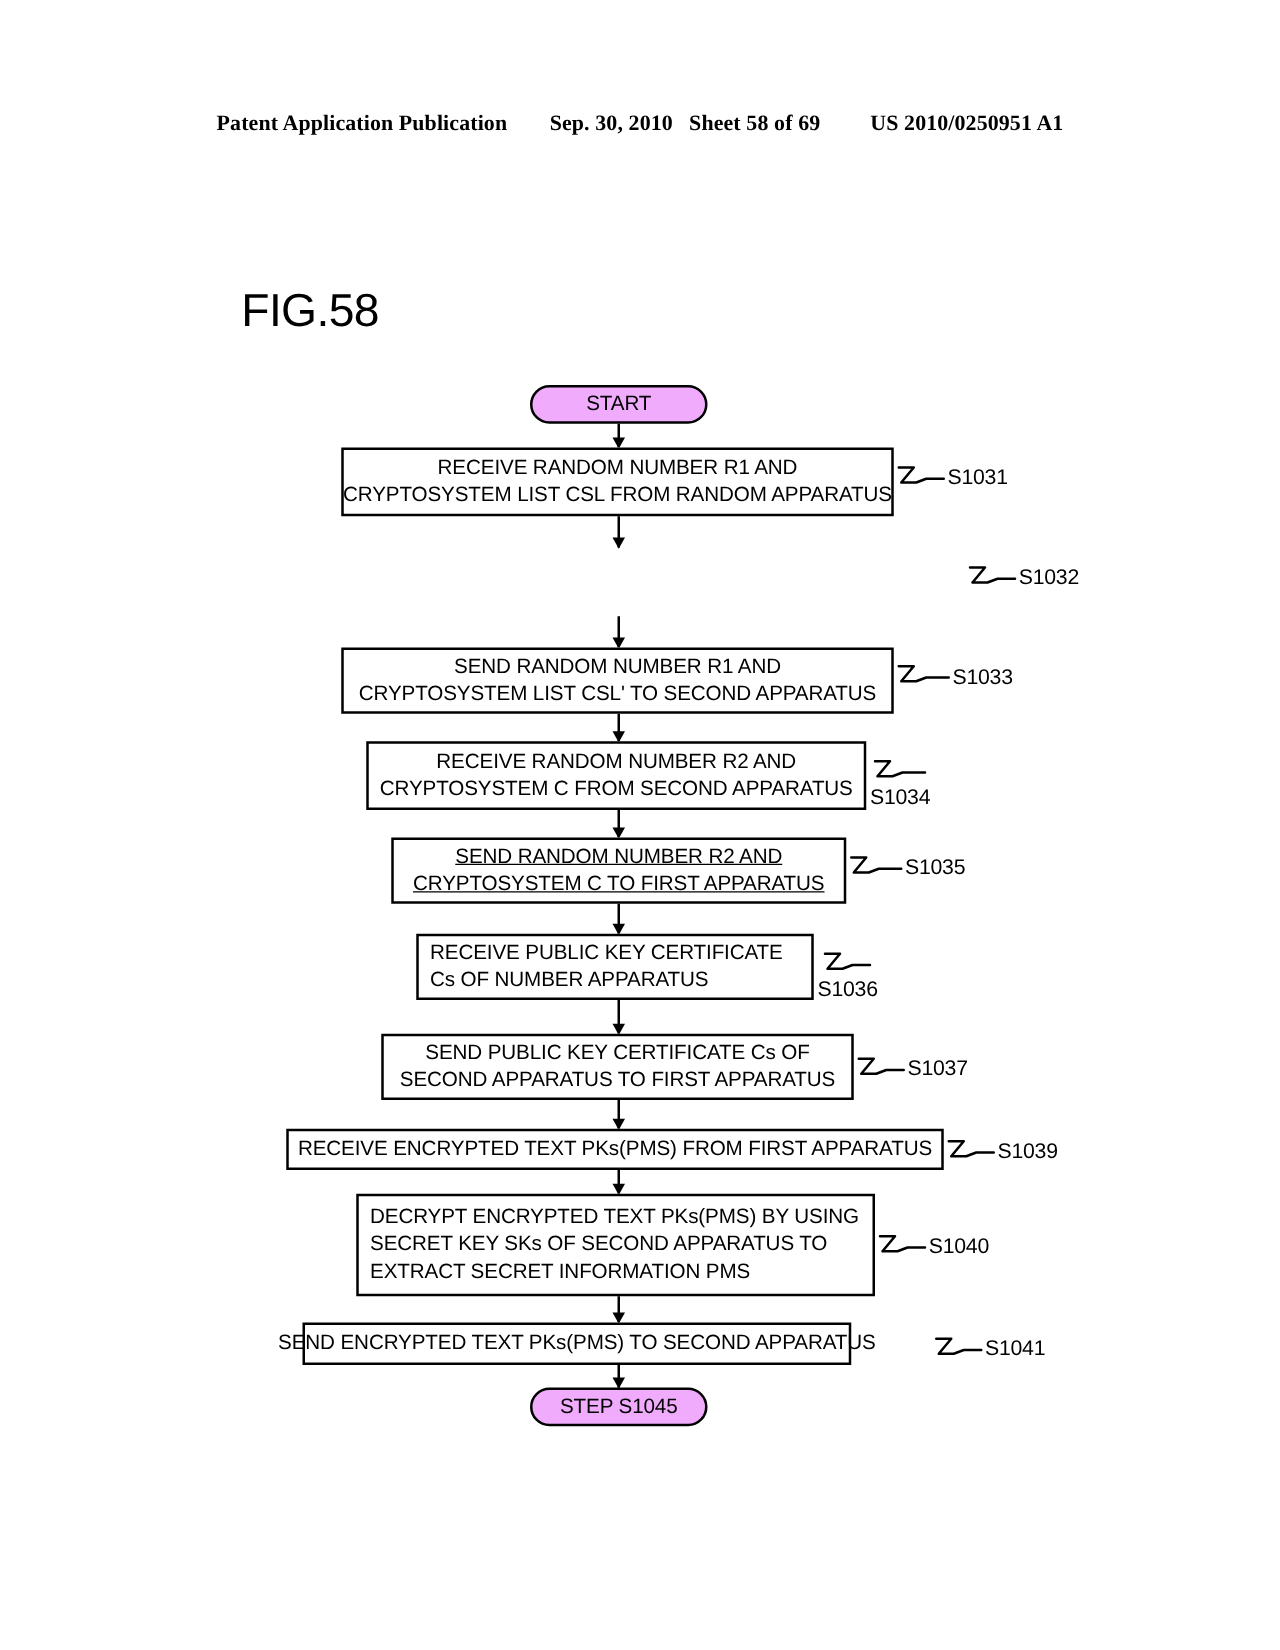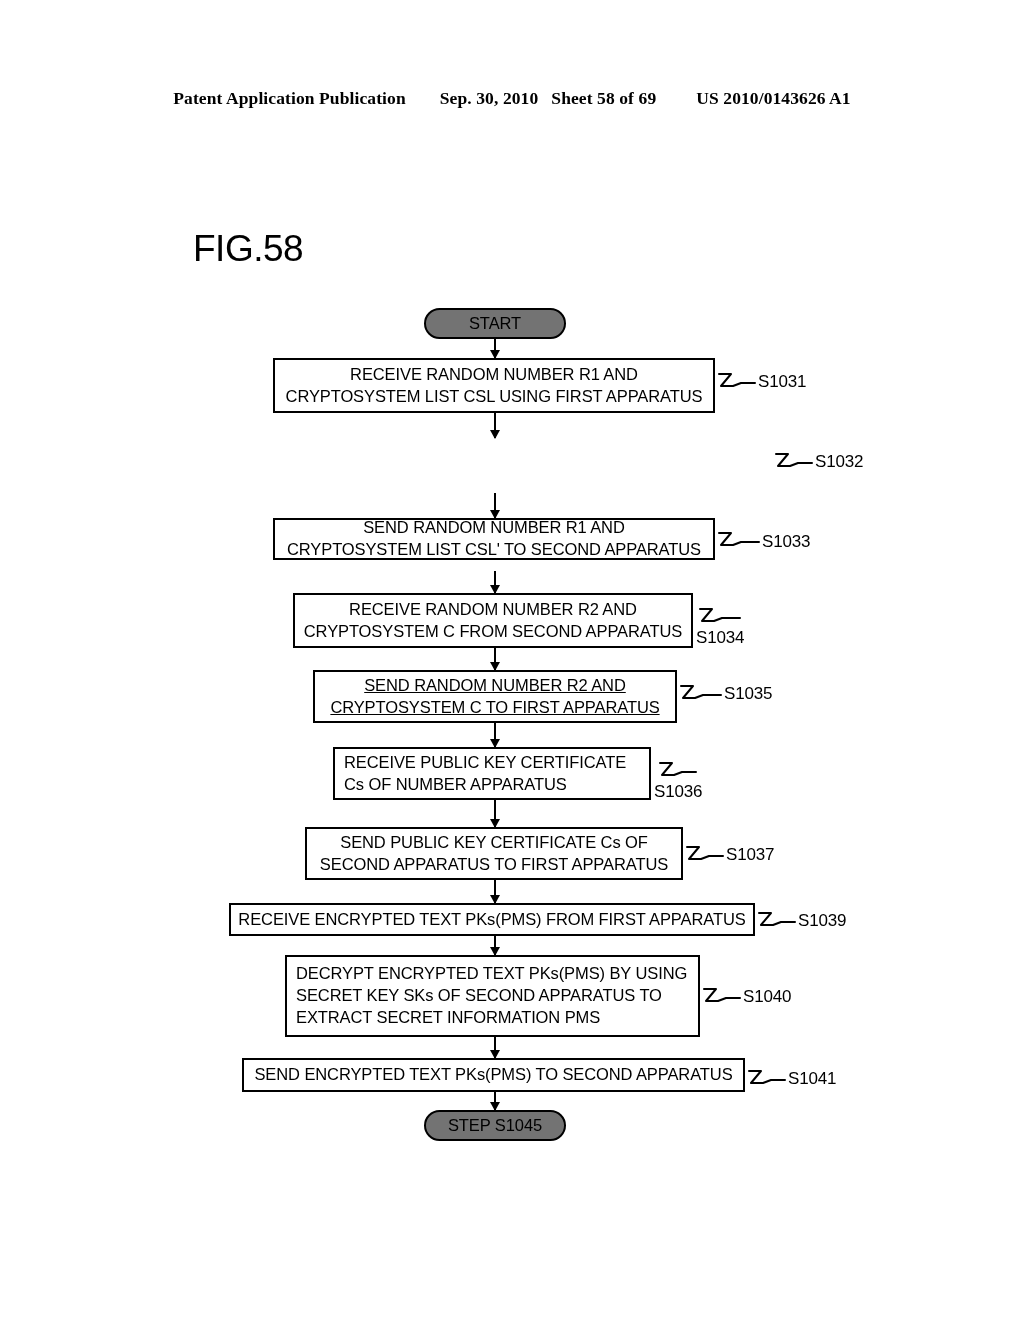--- a/index.html
+++ b/index.html
@@ -68,21 +68,21 @@
   }
   .node.centered { align-items: center; text-align: center; }
   .node.leftal { align-items: flex-start; text-align: left; padding-left: 9px; }
   .node .ln { display: block; white-space: nowrap; }
 
   .terminator {
     position: absolute;
     box-sizing: border-box;
     border: 2px solid #000;
     border-radius: 18px;
-    background: #737373;
+    background: #f0abfc;
     display: flex;
     align-items: center;
     justify-content: center;
     font-size: 16.5px;
     letter-spacing: -0.1px;
   }
 
   
   .conn {
     position: absolute;
@@ -111,52 +111,52 @@
   .leader .squig { display: block; }
   .leader .sref {
     font-size: 17px;
     letter-spacing: -0.2px;
     margin-left: 1px;
   }
 </style>
 </head>
 <body>
 
-<div id="page-header"><span class="hdr-seg">Patent Application Publication</span><span class="gap-lg"></span><span class="hdr-seg">Sep. 30, 2010</span><span class="gap-md"></span><span class="hdr-seg">Sheet 58 of 69</span><span class="gap-xl"></span><span class="hdr-seg">US 2010/0143626 A1</span></div>
+<div id="page-header"><span class="hdr-seg">Patent Application Publication</span><span class="gap-lg"></span><span class="hdr-seg">Sep. 30, 2010</span><span class="gap-md"></span><span class="hdr-seg">Sheet 58 of 69</span><span class="gap-xl"></span><span class="hdr-seg">US 2010/0250951 A1</span></div>
 
 <div id="fig-label">FIG.58</div>
 
 <div id="flowchart">
 
   <div class="terminator" style="left:424px; top:308px; width:142px; height:31px;">
     <span>START</span>
   </div>
   <div class="conn" style="left:494px; top:339px; height:19px;"></div>
 
   <div class="node centered" style="left:273px; top:358px; width:442px; height:55px;">
     <span class="ln">RECEIVE RANDOM NUMBER R1 AND</span>
-    <span class="ln">CRYPTOSYSTEM LIST CSL USING FIRST APPARATUS</span>
+    <span class="ln">CRYPTOSYSTEM LIST CSL FROM RANDOM APPARATUS</span>
   </div>
   <div class="leader" style="left:717px; top:371px;">
     <svg class="squig" width="40" height="22" viewBox="0 0 40 22">
       <path d="M2 3 L14 3 L4 15 L16 15 L24 12 L38 12" fill="none" stroke="#000" stroke-width="2" stroke-linecap="round" stroke-linejoin="round"></path>
     </svg>
     <span class="sref">S1031</span>
   </div>
   <div class="conn" style="left:494px; top:413px; height:25px;"></div>
 
   <div class="leader" style="left:774px; top:451px;">
     <svg class="squig" width="40" height="22" viewBox="0 0 40 22">
       <path d="M2 3 L14 3 L4 15 L16 15 L24 12 L38 12" fill="none" stroke="#000" stroke-width="2" stroke-linecap="round" stroke-linejoin="round"></path>
     </svg>
     <span class="sref">S1032</span>
   </div>
   <div class="conn" style="left:494px; top:493px; height:25px;"></div>
 
-  <div class="node centered" style="left:273px; top:518px; width:442px; height:42px;">
+  <div class="node centered" style="left:273px; top:518px; width:442px; height:53px;">
     <span class="ln">SEND RANDOM NUMBER R1 AND</span>
     <span class="ln">CRYPTOSYSTEM LIST CSL' TO SECOND APPARATUS</span>
   </div>
   <div class="leader" style="left:717px; top:530px;align-items:flex-end;">
     <svg class="squig" width="44" height="22" viewBox="0 0 44 22">
       <path d="M2 3 L14 3 L4 15 L16 15 L24 12 L42 12" fill="none" stroke="#000" stroke-width="2" stroke-linecap="round" stroke-linejoin="round"></path>
     </svg>
     <span class="sref">S1033</span>
   </div>
   <div class="conn" style="left:494px; top:571px; height:22px;"></div>
@@ -226,21 +226,21 @@
     <span class="ln">EXTRACT SECRET INFORMATION PMS</span>
   </div>
   <div class="leader" style="left:702px; top:986px;">
     <svg class="squig" width="40" height="22" viewBox="0 0 40 22">
       <path d="M2 3 L14 3 L4 15 L16 15 L24 12 L38 12" fill="none" stroke="#000" stroke-width="2" stroke-linecap="round" stroke-linejoin="round"></path>
     </svg>
     <span class="sref">S1040</span>
   </div>
   <div class="conn" style="left:494px; top:1037px; height:21px;"></div>
 
-  <div class="node centered" style="left:242px; top:1058px; width:503px; height:34px;">
+  <div class="node centered" style="left:242px; top:1058px; width:439px; height:34px;">
     <span class="ln">SEND ENCRYPTED TEXT PKs(PMS) TO SECOND APPARATUS</span>
   </div>
   <div class="leader" style="left:747px; top:1068px;">
     <svg class="squig" width="40" height="22" viewBox="0 0 40 22">
       <path d="M2 3 L14 3 L4 15 L16 15 L24 12 L38 12" fill="none" stroke="#000" stroke-width="2" stroke-linecap="round" stroke-linejoin="round"></path>
     </svg>
     <span class="sref">S1041</span>
   </div>
   <div class="conn" style="left:494px; top:1092px; height:18px;"></div>
 

